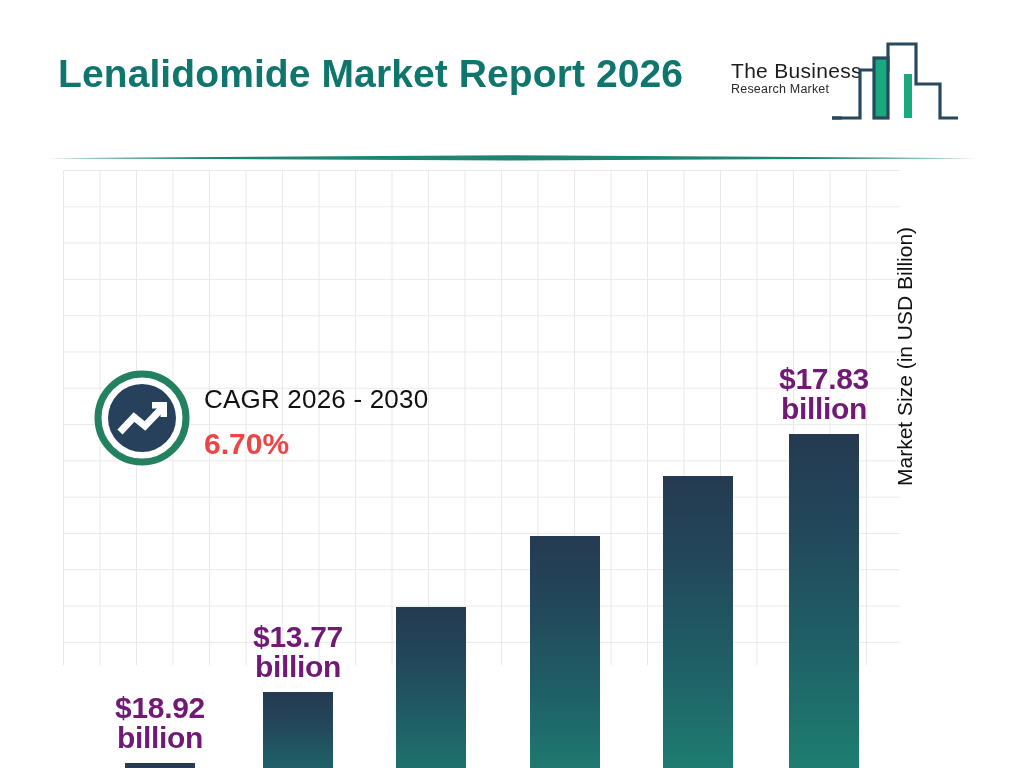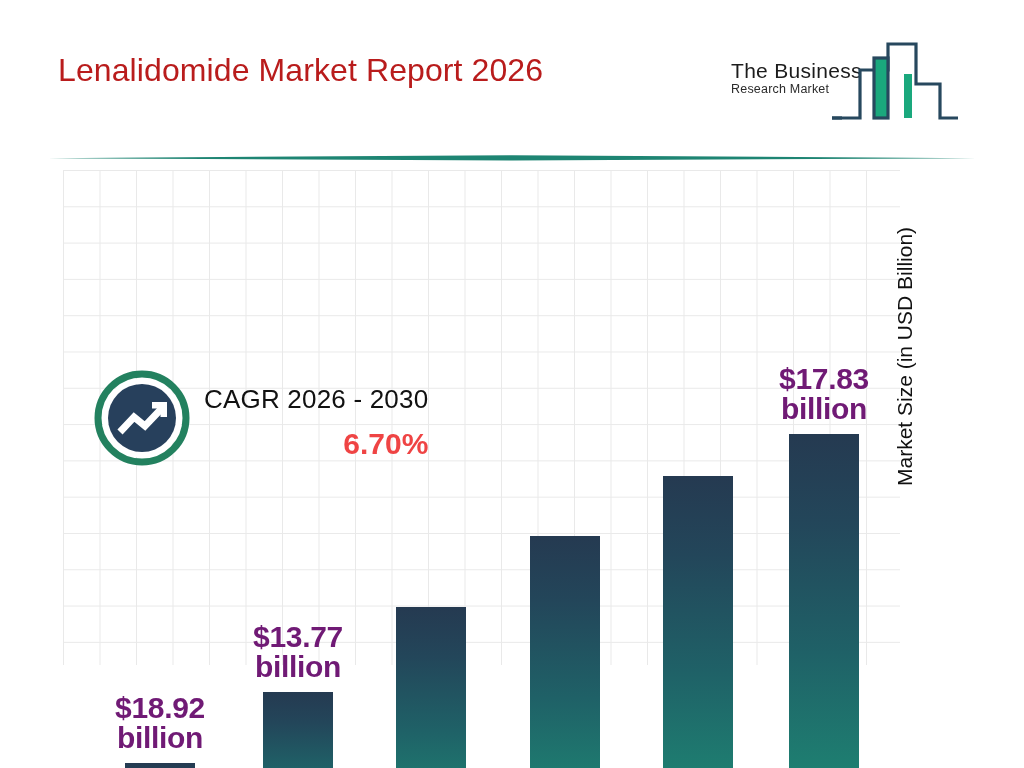--- a/index.html
+++ b/index.html
@@ -20,23 +20,23 @@
   #header {
     position: absolute;
     left: 0; top: 0;
     width: 1024px;
     height: 140px;
   }
   #page-title {
     position: absolute;
     left: 58px;
     top: 52px;
-    font-size: 32px;
-    font-weight: 400;
-    color: #b91c1c;
+    font-size: 39px;
+    font-weight: 700;
+    color: #0f766e;
     letter-spacing: 0.1px;
     white-space: nowrap;
   }
 
   
   #logo {
     position: absolute;
     left: 722px;
     top: 32px;
     width: 244px;
@@ -140,21 +140,20 @@
   }
   #cagr-icon {
     position: absolute;
     left: 0;
     top: 0;
   }
   #cagr-text {
     position: absolute;
     left: 110px;
     top: 14px;
-    text-align: right;
   }
   #cagr-period {
     font-size: 26px;
     color: #111111;
     font-weight: 400;
     white-space: nowrap;
     letter-spacing: 0.2px;
   }
   #cagr-value {
     margin-top: 12px;

